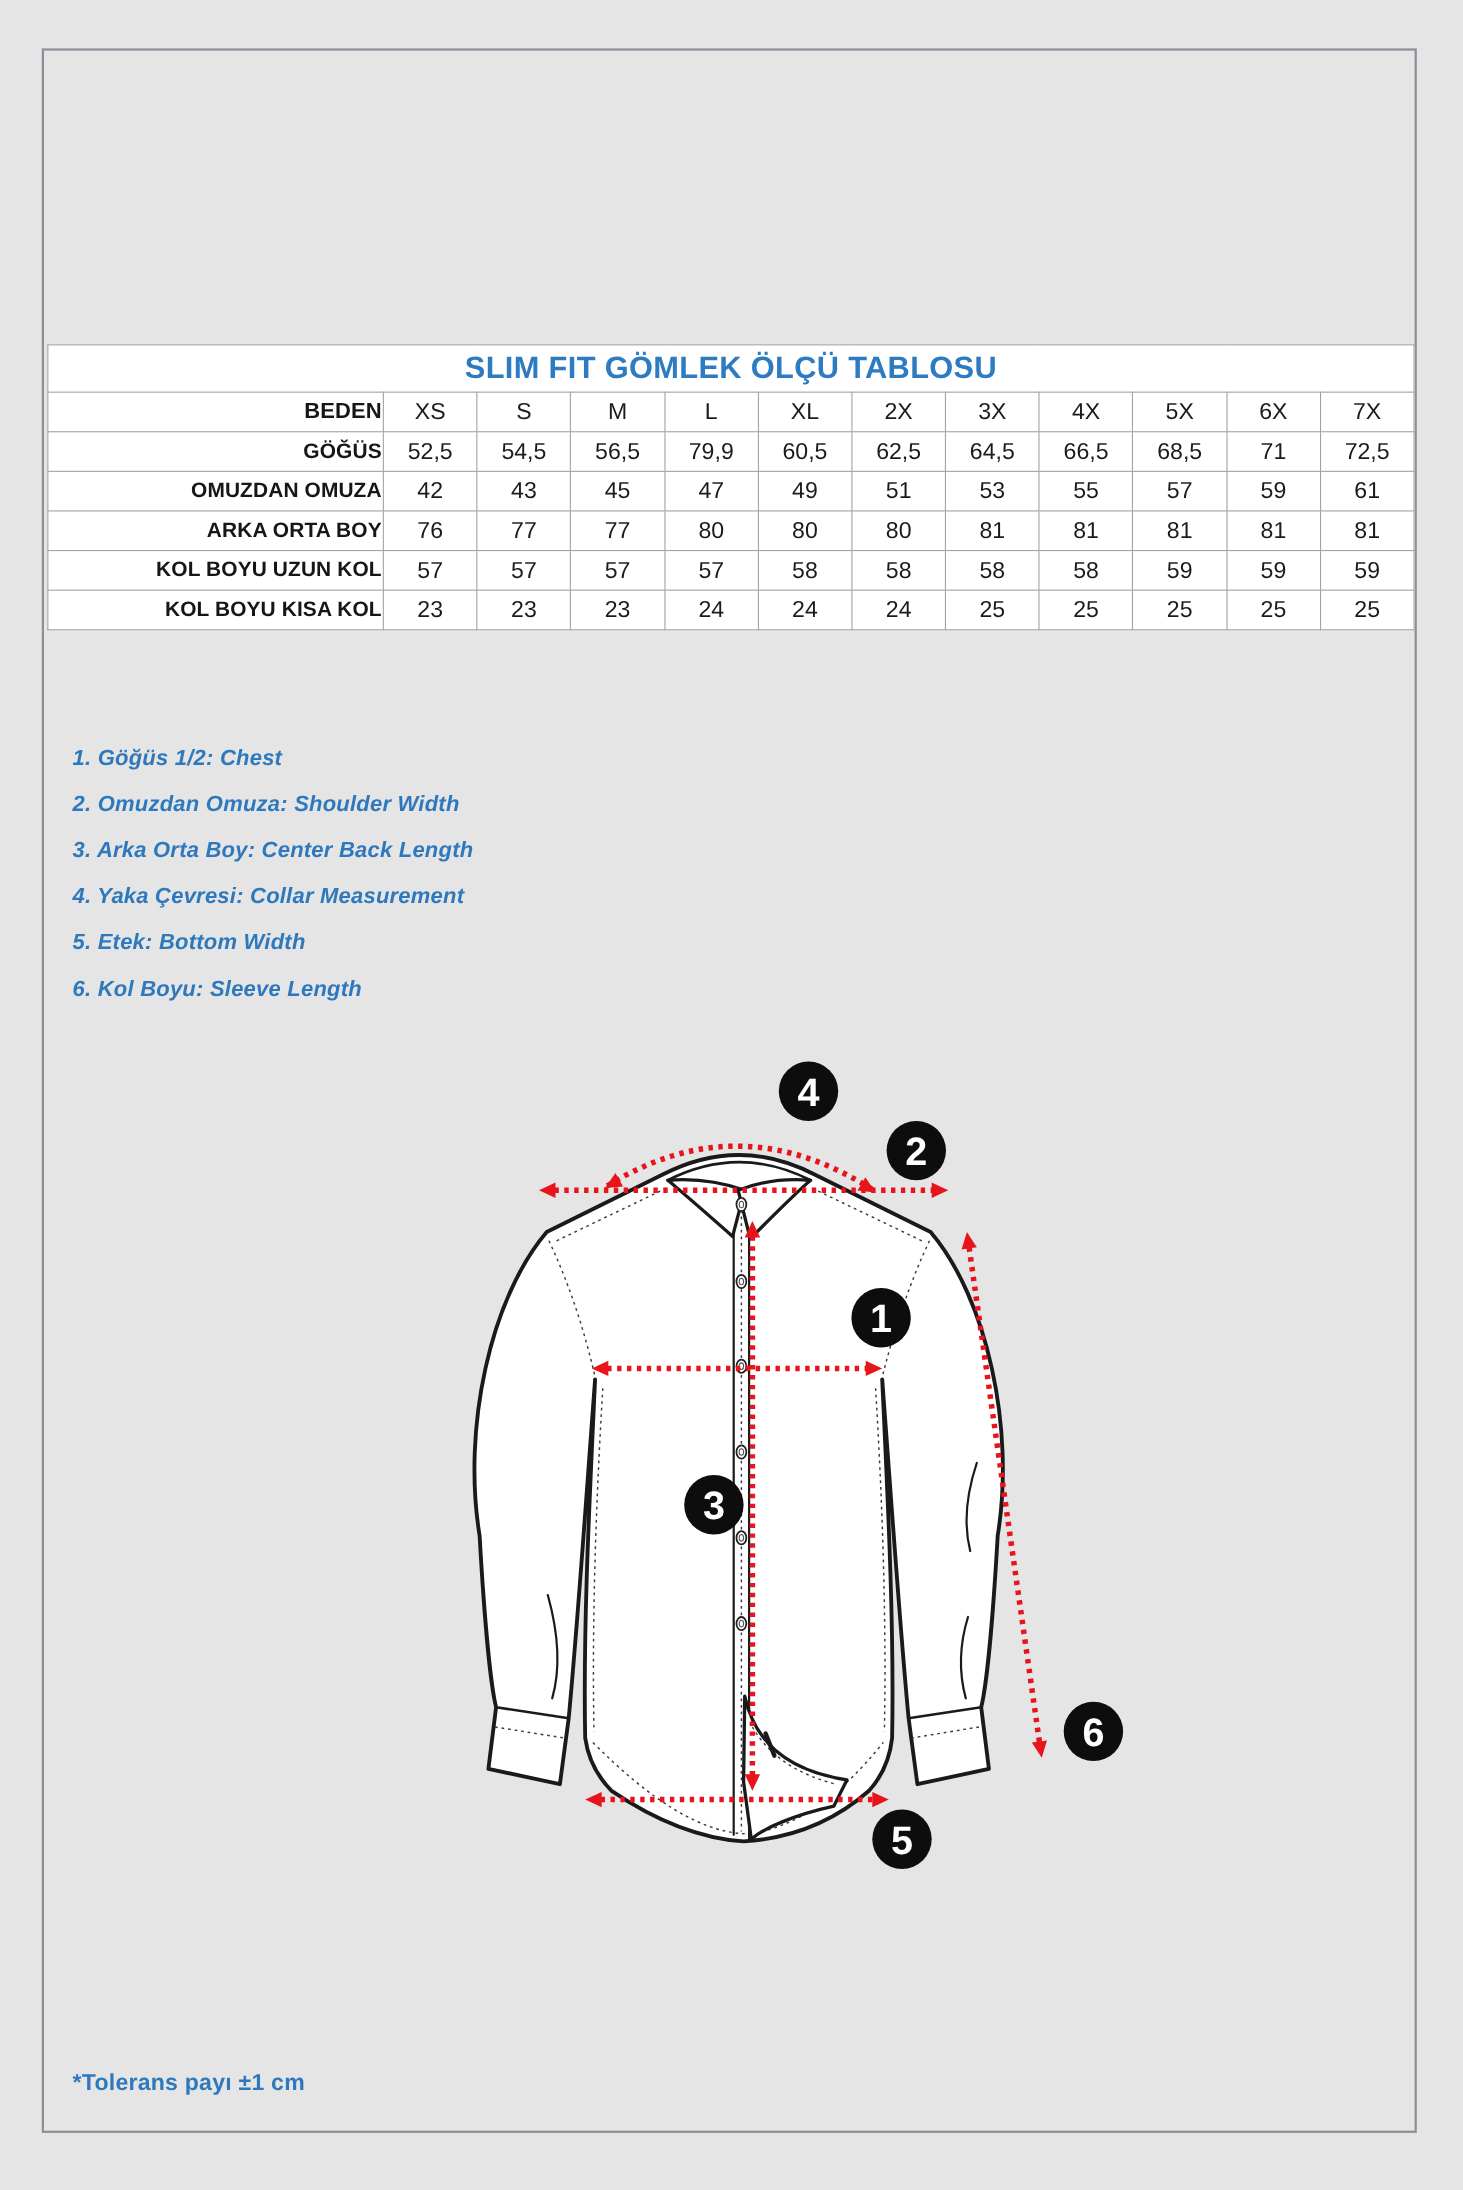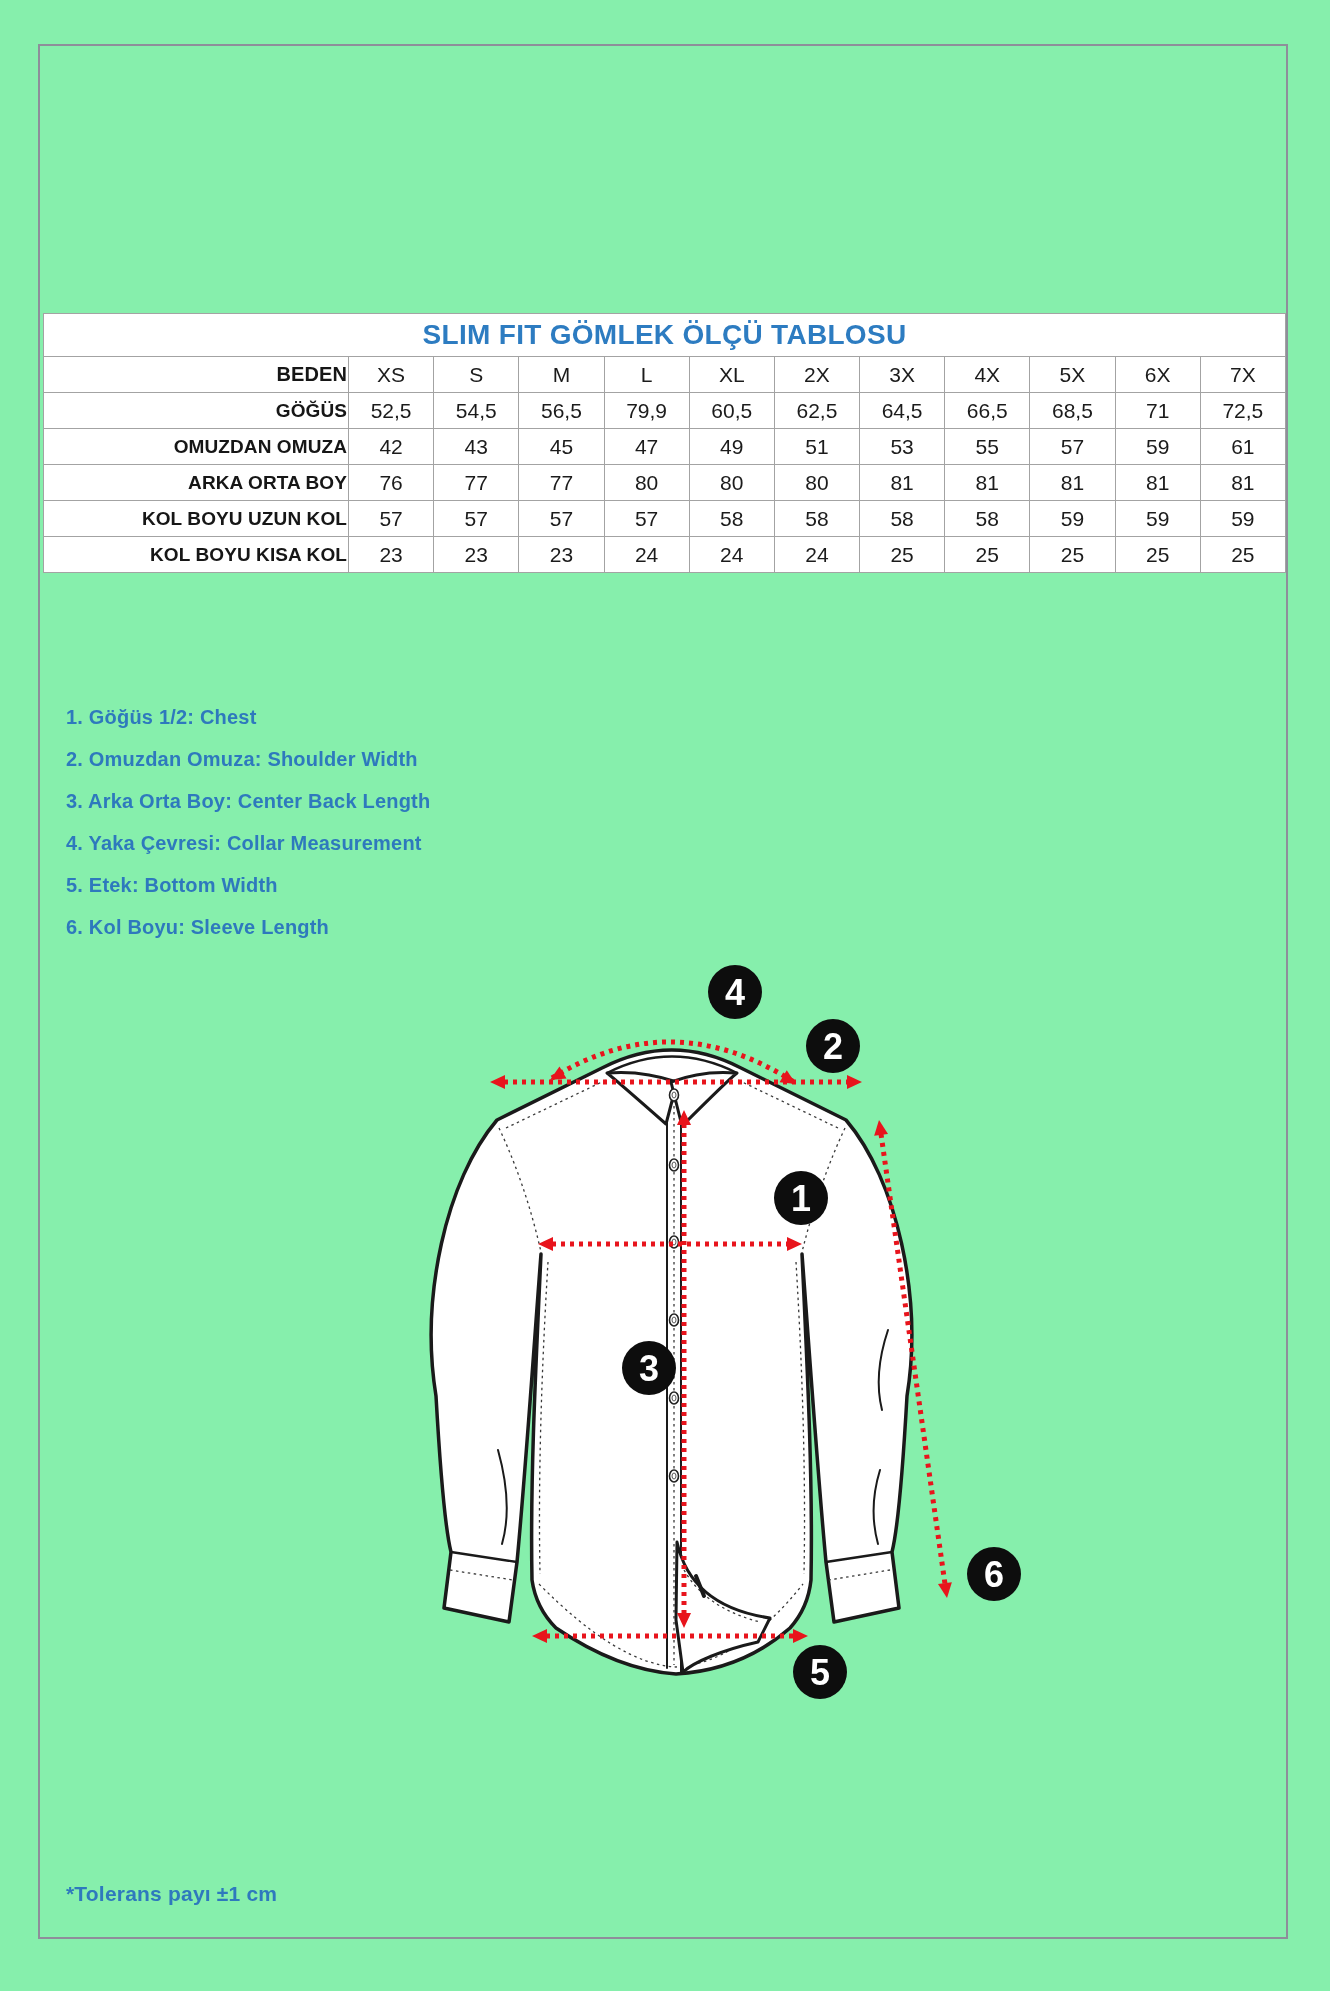--- a/index.html
+++ b/index.html
@@ -1,17 +1,17 @@
 <!DOCTYPE html>
 <html><head>
 <meta charset="utf-8">
 <style>
   html,body { margin:0; padding:0; background:#ffffff; }
   .canvas {
-    position:relative; width:1330px; height:1991px; background:#86efac;
+    position:relative; width:1330px; height:1991px; background:#e5e5e5;
     font-family:"Liberation Sans", sans-serif; overflow:hidden;
   }
   .frame {
     position:absolute; left:38px; top:44px; width:1250px; height:1895px;
     border:2px solid #8e8e9a; box-sizing:border-box;
   }
   
   table.size {
     position:absolute; left:43px; top:313px; width:1243px;
     border-collapse:collapse; table-layout:fixed; background:#fff;
@@ -24,21 +24,21 @@
   td.lbl {
     text-align:right; padding-left:12px; font-weight:bold;
     font-size:19px; color:#161616; height:36px; letter-spacing:0.1px;
   }
   td.beden { font-size:20px; }
   td.val, td.hdr {
     text-align:center; vertical-align:middle; font-size:21px; color:#1b1b1b; height:36px;
   }
   col.c-label { width:305px; }
   
-  .legend { position:absolute; left:66px; top:696px; }
+  .legend { position:absolute; left:66px; top:668px;font-style:italic; }
   .legend-item {
     height:42px; line-height:42px; color:#2e79bd;
     font-size:20px; font-weight:bold; letter-spacing:0.2px;
   }
   
   .footnote {
     position:absolute; left:66px; top:1882px; color:#2e79bd;
     font-size:21px; font-weight:bold; letter-spacing:0.2px;
   }
   

